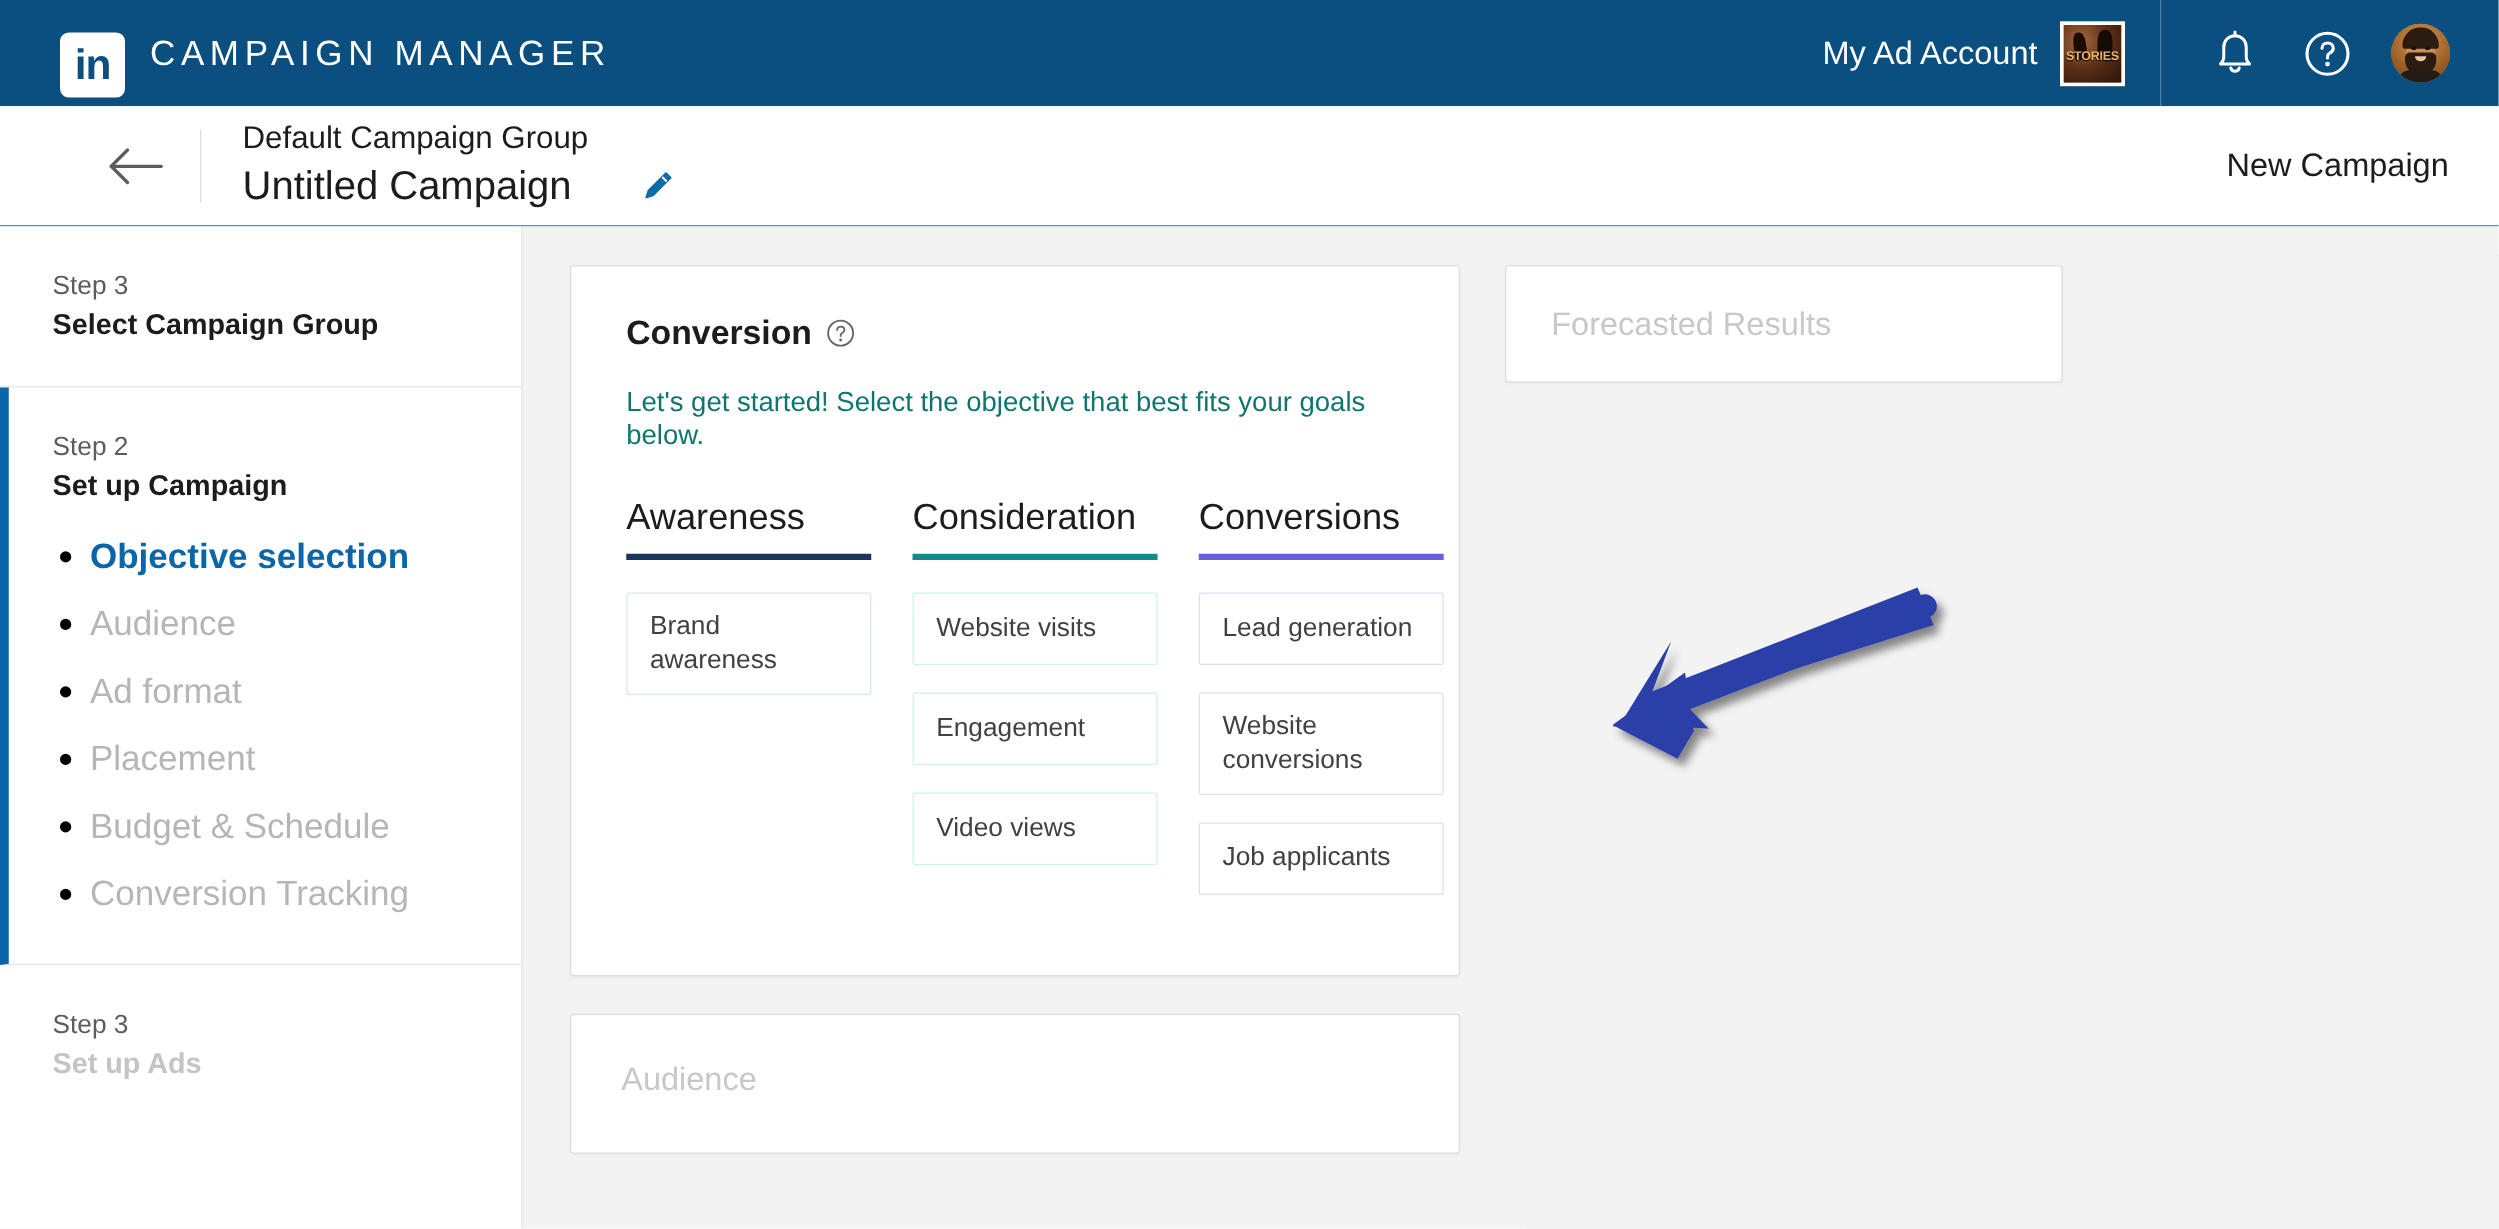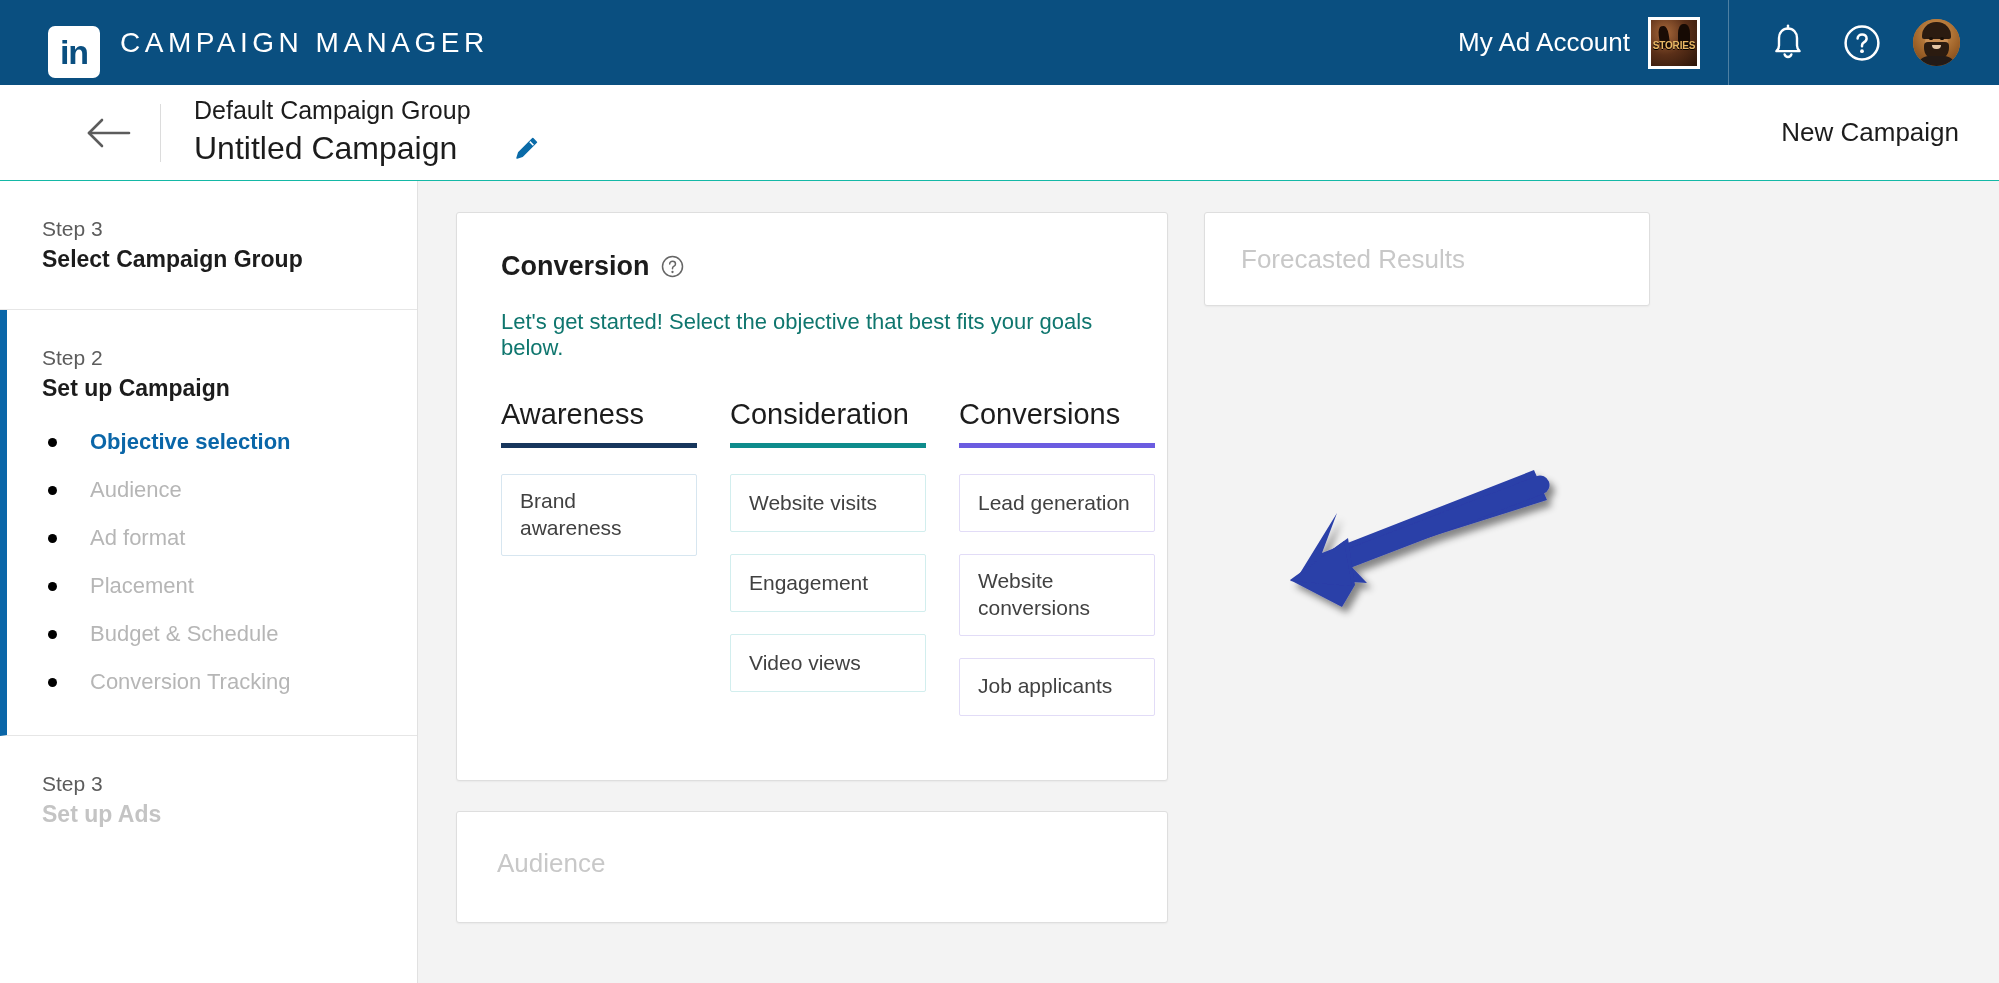--- a/index.html
+++ b/index.html
@@ -247,23 +247,23 @@
     color: #1c1c1c;
   }
   .step-title.dim { color: #c4c4c4; }
   .substeps {
     list-style: none;
     margin-top: 27px;
   }
   .substep {
     display: flex;
     align-items: center;
-    gap: 33px;
+    gap: 15px;
     margin-bottom: 22px;
-    font-size: 22px;
+    font-size: 28px;
     cursor: pointer;
   }
   .substep:last-child { margin-bottom: 4px; }
   .bullet {
     width: 9px; height: 9px;
     border-radius: 50%;
     background: #000000;
     flex: none;
     margin-left: 6px;
   }

